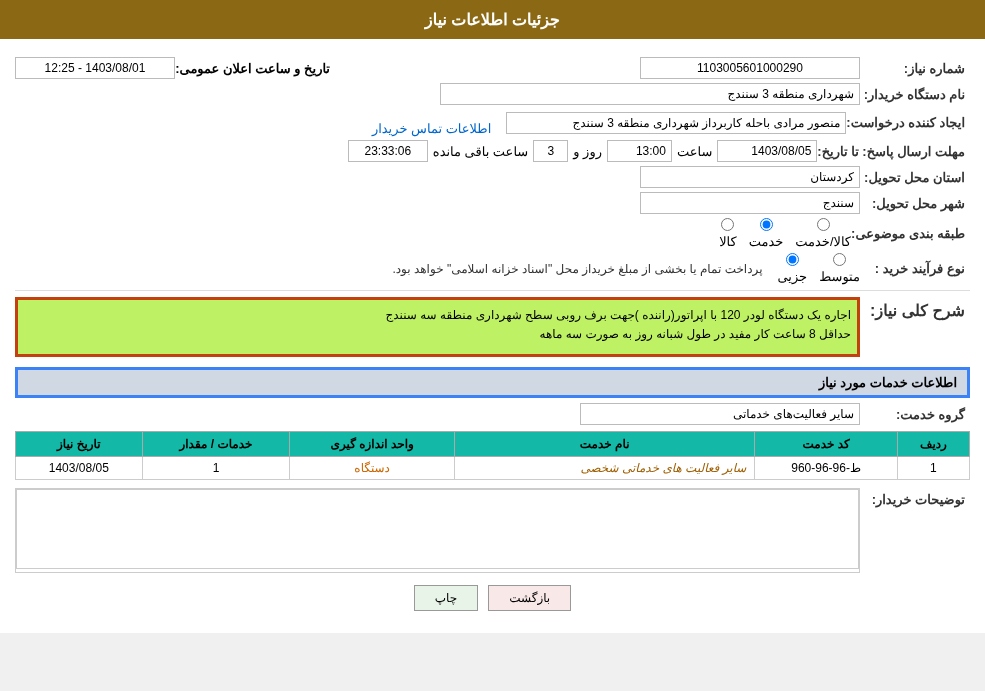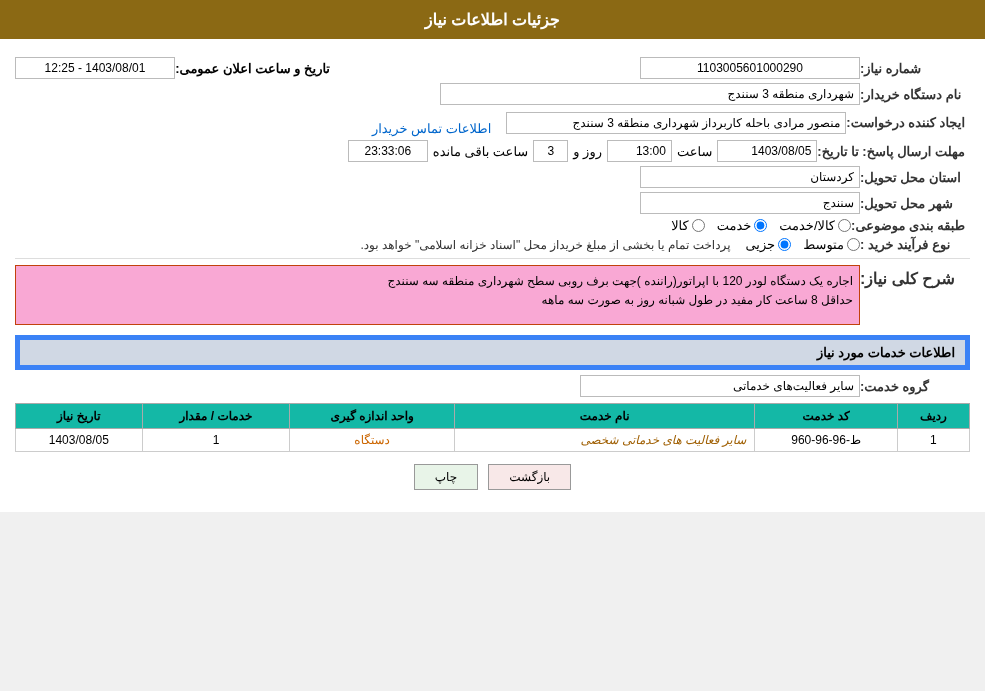--- a/index.html
+++ b/index.html
@@ -48,26 +48,27 @@
     .link-blue { color: #0066cc; text-decoration: none; cursor: pointer; margin-top: 12px; }
     .radio-group {
       display: flex;
       align-items: center;
       gap: 12px;
     }
     .radio-item {
       display: flex;
       align-items: center;
       gap: 3px;
+      flex-direction: column;
     }
     .description-box {
       width: 100%;
-      border: 1px solid #c2410c;
+      border: 3px solid #c2410c;
       padding: 6px;
-      background: #f9a8d4;
+      background: #bef264;
       min-height: 60px;
       text-align: right;
       direction: rtl;
       font-family: Tahoma, Arial, sans-serif;
       font-size: 12px;
       line-height: 1.6;
     }
     .data-table {
       width: 100%;
       border-collapse: collapse;
@@ -114,21 +115,21 @@
     .btn-print { background: #e8f4e8; }
     .btn-back { background: #f8e8e8; }
     .info-row {
       display: flex;
       align-items: center;
       margin: 3px 0;
     }
     .info-label {
       font-weight: bold;
       min-width: 110px;
-      text-align: left;
+      text-align: right;
       padding-right: 5px;
       color: #333;
     }
     .sub-label {
       font-weight: bold;
       min-width: 80px;
       text-align: right;
       padding-right: 5px;
     }
     .divider { border-top: 1px solid #ddd; margin: 6px 0; }
@@ -221,21 +222,21 @@
     <div class="divider"></div>
 
     <div class="info-row" style="margin-top:5px; align-items:flex-start;">
       <span class="info-label" style="font-weight:bold; font-size:16px; padding-top:4px;">شرح کلی نیاز:</span>
       <div class="description-box" style="flex:1;">
         <span style="white-space:pre-line;">اجاره یک دستگاه لودر 120 با اپراتور(راننده )جهت برف روبی سطح شهرداری منطقه سه سنندج
 حداقل 8 ساعت کار مفید در طول شبانه روز به صورت سه ماهه</span>
       </div>
     </div>
 
-    <div class="section-title" style="margin-top:10px; background:#d0d8e4; border:5px solid #3b82f6;padding-left:36px;">
+    <div class="section-title" style="margin-top:10px; background:#d0d8e4; border:3px solid #3b82f6;padding-left:36px;">
       <span>اطلاعات خدمات مورد نیاز</span>
     </div>
 
     <div class="info-row" style="margin-top:5px;">
       <span class="info-label">گروه خدمت:</span>
       <input type="text" class="value-input" style="width: 280px; text-align: right;" readonly="" value="سایر فعالیت‌های خدماتی">
     </div>
 
     <table class="data-table">
       <thead>
@@ -253,20 +254,26 @@
             <td>1</td>
             <td>ط-96-96-960</td>
             <td style="text-align: right; color: #a16207; font-style: italic;">سایر فعالیت های خدماتی شخصی</td>
             <td style="color: rgb(204, 102, 0);">دستگاه</td>
             <td>1</td>
             <td>1403/08/05</td>
           </tr>
         </tbody>
     </table>
 
+    <div class="info-row" style="margin-top:8px; align-items:flex-start;">
+      <span class="info-label" style="font-weight:bold; font-size:13px; padding-top:4px;">توضیحات خریدار:</span>
+      <div style="flex:1; border:1px solid #ccc; background:#fff;">
+        <textarea class="textarea-buyer" style=""></textarea>
+      </div>
+    </div>
 
     <div class="btn-row">
       <button class="btn btn-back">بازگشت</button>
       <button class="btn btn-print">چاپ</button>
     </div>
 
   </div>
 </div>
 
 </body></html>

